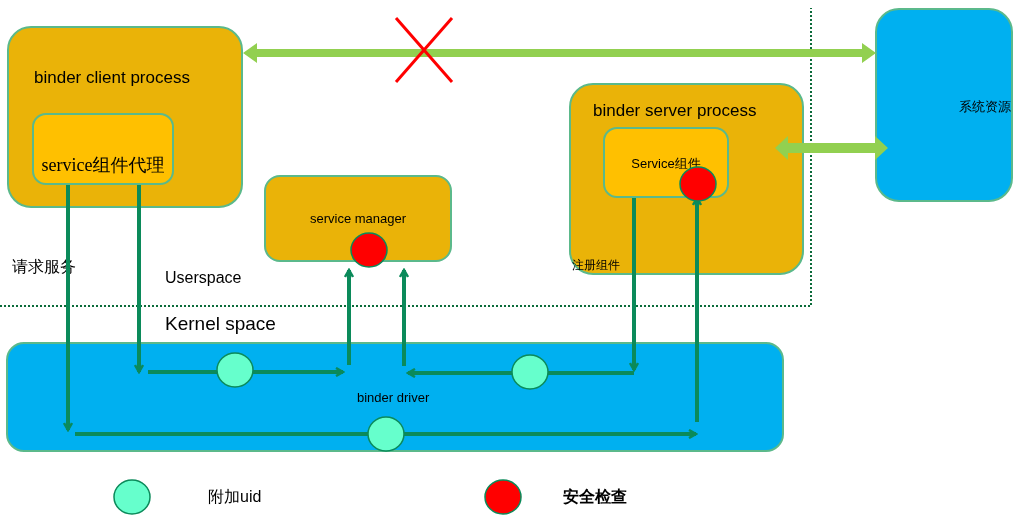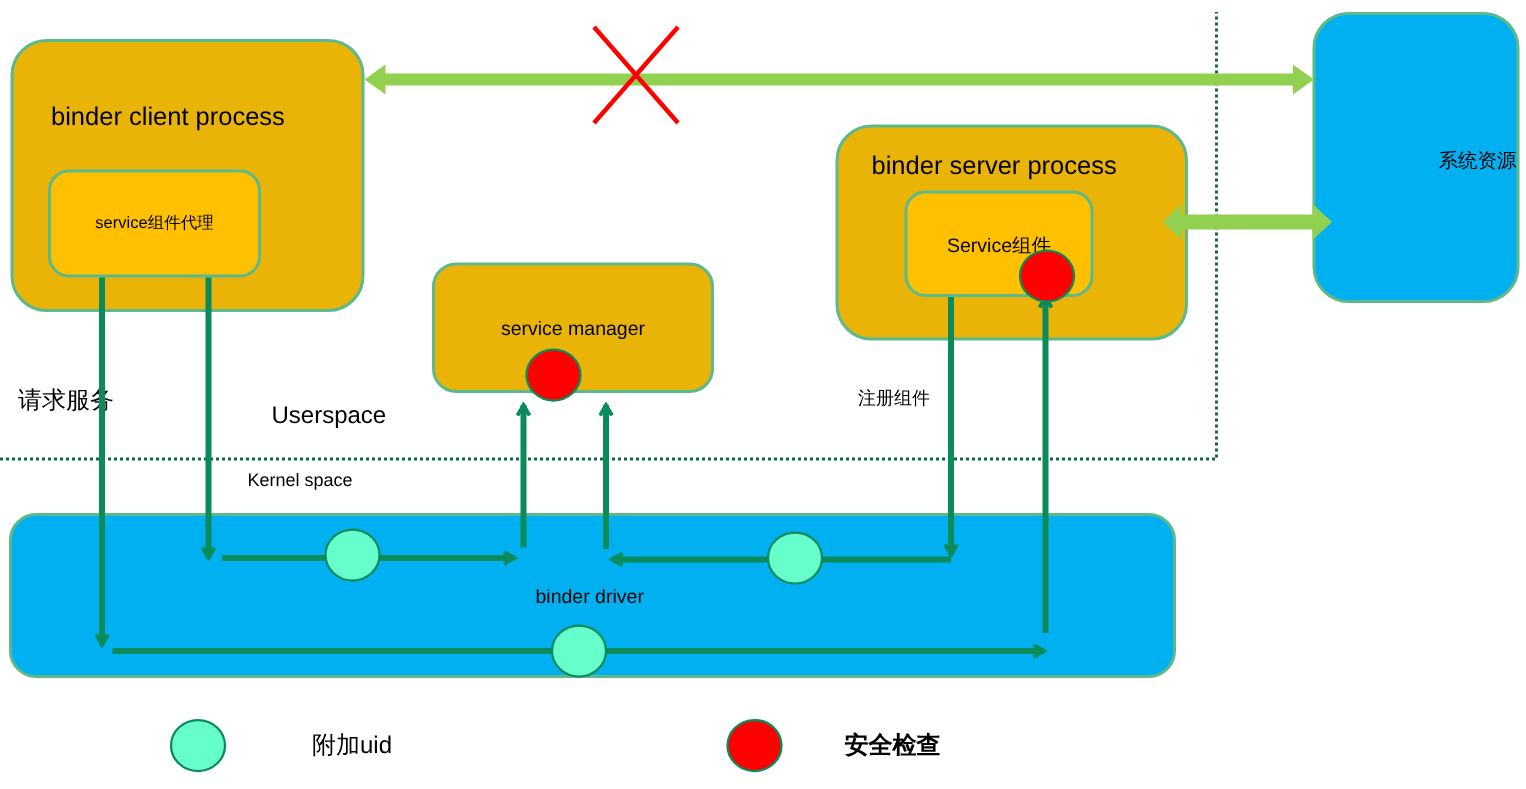--- a/index.html
+++ b/index.html
@@ -17,45 +17,45 @@
 <body>
 
 <svg class="overlay" width="1017" height="526">
   <path d="M0 306 L811 306 L811 8" fill="none" stroke="#0b6b3a" stroke-width="2" stroke-dasharray="2,2"></path>
 </svg>
 
 <div class="box purple" style="left:7px;top:26px;width:236px;height:182px;">
   <span class="lbl" style="left:25px;top:40px;font-size:17px;">binder client process</span>
 </div>
 <div class="box orange" style="left:32px;top:113px;width:142px;height:72px;">
-  <span class="lbl" style="left:0;right:0;text-align:center;top:26px;font-size:11px;">service组件代理</span>
+  <span class="lbl" style="left:0;right:0;text-align:center;top:38px;font-size:18px;font-family:Liberation Serif, serif;">service组件代理</span>
 </div>
 
-<div class="box purple" style="left:288px;top:175px;width:188px;height:87px;border-radius:16px;">
+<div class="box purple" style="left:264px;top:175px;width:188px;height:87px;border-radius:16px;">
   <span class="lbl" style="left:0;right:0;text-align:center;top:34px;font-size:13px;">service manager</span>
 </div>
 
-<div class="box purple" style="left:557px;top:83px;width:235px;height:144px;">
+<div class="box purple" style="left:569px;top:83px;width:235px;height:192px;">
   <span class="lbl" style="left:22px;top:16px;font-size:17px;">binder server process</span>
 </div>
 <div class="box orange" style="left:603px;top:127px;width:126px;height:71px;">
   <span class="lbl" style="left:0;right:0;text-align:center;top:26px;font-size:13px;">Service组件</span>
 </div>
 
 <div class="box blue" style="left:875px;top:8px;width:138px;height:194px;">
   <span class="lbl" style="left:0;right:0;text-align:right;top:88px;font-size:13px;">系统资源</span>
 </div>
 
 <div class="box blue" style="left:6px;top:342px;width:778px;height:110px;border-radius:18px;">
   <span class="lbl" style="left:349px;top:46px;font-size:13px;">binder driver</span>
 </div>
 
 <span class="lbl" style="left:12px;top:257px;font-size:16px;">请求服务</span>
-<span class="lbl" style="left:165px;top:269px;font-size:16px;margin-left:16px;">Userspace</span>
-<span class="lbl" style="left:165px;top:313px;font-size:12px;">Kernel space</span>
+<span class="lbl" style="left:165px;top:269px;font-size:16px;">Userspace</span>
+<span class="lbl" style="left:165px;top:313px;font-size:19px;">Kernel space</span>
 <span class="lbl" style="left:572px;top:257px;font-size:12px;">注册组件</span>
 
 <svg class="overlay" width="1017" height="526">
   <defs>
     <marker id="ah" markerWidth="10" markerHeight="10" refX="8" refY="5" orient="auto" markerUnits="userSpaceOnUse">
       <path d="M1 1 L8 5 L1 9" fill="none" stroke="#0b8a5a" stroke-width="2.5"></path>
     </marker>
   </defs>
 
   <g>

